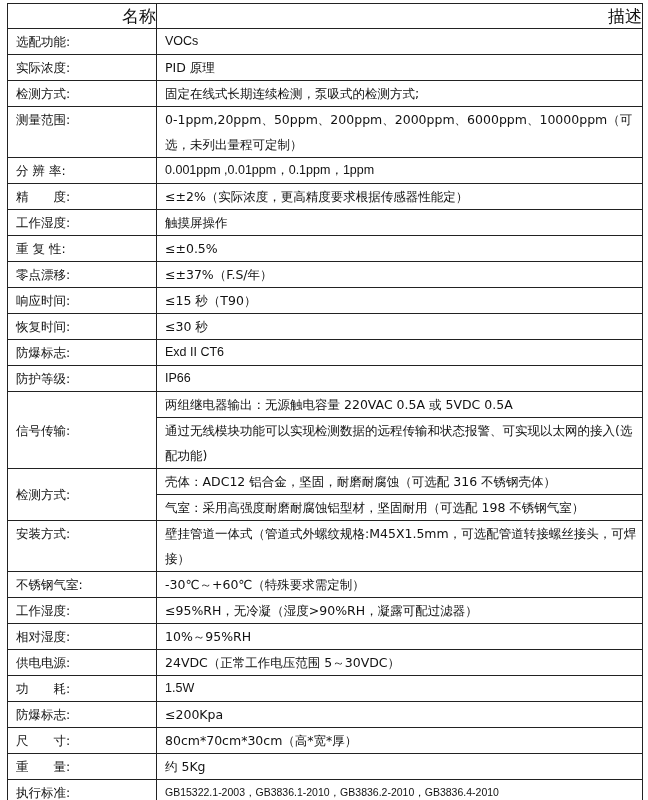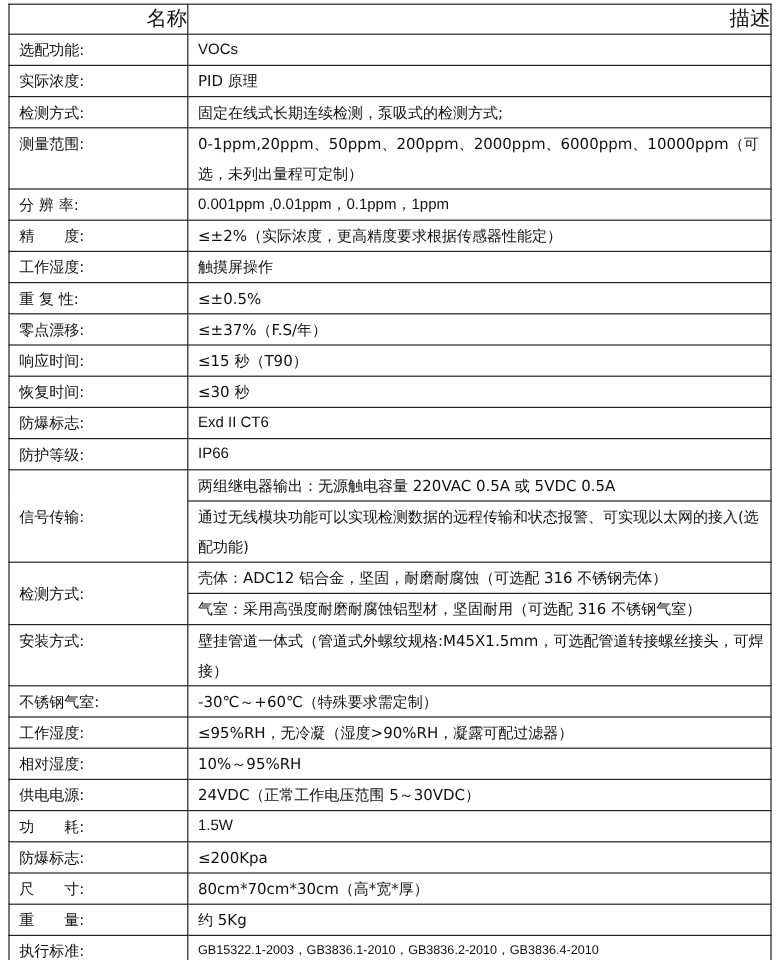--- a/index.html
+++ b/index.html
@@ -88,21 +88,21 @@
       <td>两组继电器输出：无源触电容量 220VAC 0.5A 或 5VDC 0.5A</td>
     </tr>
     <tr>
       <td class="multi">通过无线模块功能可以实现检测数据的远程传输和状态报警、可实现以太网的接入(选配功能)</td>
     </tr>
     <tr>
       <td class="lbl" rowspan="2">检测方式:</td>
       <td>壳体：ADC12 铝合金，坚固，耐磨耐腐蚀（可选配 316 不锈钢壳体）</td>
     </tr>
     <tr>
-      <td>气室：采用高强度耐磨耐腐蚀铝型材，坚固耐用（可选配 316 不锈钢气室）</td>
+      <td>气室：采用高强度耐磨耐腐蚀铝型材，坚固耐用（可选配 198 不锈钢气室）</td>
     </tr>
     <tr>
       <td class="lbl" style="vertical-align:top">安装方式:</td>
       <td class="multi">壁挂管道一体式（管道式外螺纹规格:M45X1.5mm，可选配管道转接螺丝接头，可焊接）</td>
     </tr>
     <tr>
       <td class="lbl">不锈钢气室:</td>
       <td>-30℃～+60℃（特殊要求需定制）</td>
     </tr>
     <tr>

